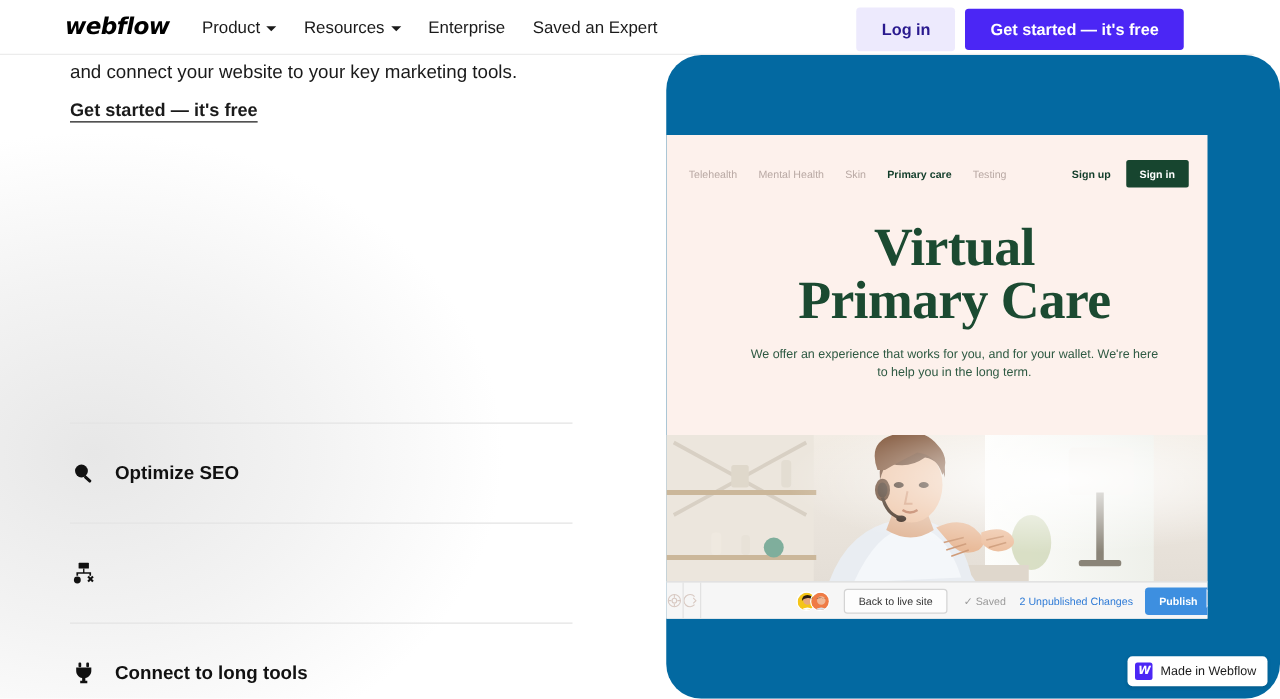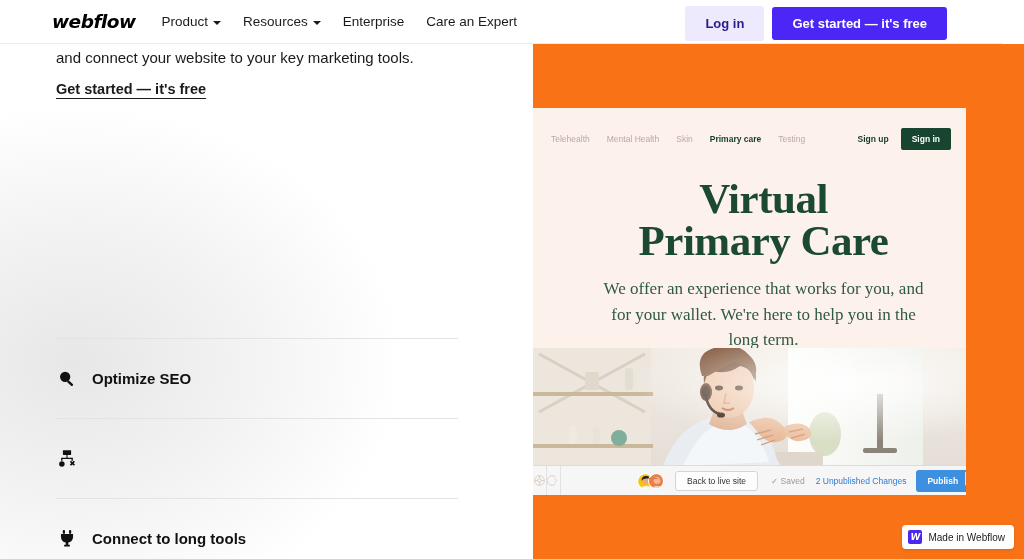--- a/index.html
+++ b/index.html
@@ -82,21 +82,21 @@
     border-top: 1px solid #e3e3e3; cursor: pointer;
   }
   .acc-item:first-of-type { border-top: none; }
   .acc-label { font-size: 15px; font-weight: 700; color: #111; }
 
   .ic { width: 22px; height: 22px; flex: 0 0 22px; display: block; }
 
   
   .right {
     position: absolute; top: 44px; left: 533px; width: 491px; height: 515px;
-    background: #f97316; overflow: hidden;
+    background: #0369a1; overflow: hidden; border-radius: 28px;
   }
   .mock {
     position: absolute; left: 0px; top: 64px; width: 433px; height: 387px;
     background: #fdf1ec; overflow: hidden;
   }
   .mocknav {
     position: relative; height: 62px; display: flex; align-items: center;
     padding: 0 18px 0 0;
   }
   .mocknav-links { display: flex; align-items: center; gap: 17px; }
@@ -111,23 +111,22 @@
     font-size: 8.5px; font-weight: 700; color: #ffffff; background: #17452f;
     padding: 6px 11px; border-radius: 2px;
   }
   .hero { text-align: center; padding: 8px 38px 0 38px; margin-left: 28px; }
   .hero-h1 {
     font-family: "Liberation Serif", serif;
     font-size: 43px; line-height: 0.97; font-weight: 700; color: #1b4a31;
     letter-spacing: -0.5px;
   }
   .hero-sub {
-    margin-top: 15px; font-size: 17px; line-height: 1.5; color: #2f5a43;
+    margin-top: 15px; font-size: 10px; line-height: 1.5; color: #2f5a43;
     font-weight: 500;
-    font-family: Liberation Serif, serif;
   }
   .hero-photo {
     position: absolute; left: 0; top: 240px; width: 433px; height: 118px;
     overflow: hidden;
   }
 
   
   .editbar {
     position: absolute; left: 0; bottom: 0; width: 433px; height: 30px;
     background: #f6f6f6; border-top: 1px solid #dcdcdc;
@@ -182,21 +181,21 @@
         <span class="chev"></span>
       </div>
       <div class="navlink">
         <span>Resources</span>
         <span class="chev"></span>
       </div>
       <div class="navlink">
         <span>Enterprise</span>
       </div>
       <div class="navlink">
-        <span>Care an Expert</span>
+        <span>Saved an Expert</span>
       </div>
     </div>
 
     <div class="navright">
       <div class="btn-login">Log in</div>
       <div class="btn-getstarted">Get started — it's free</div>
     </div>
   </div>
 
   <div class="left">

